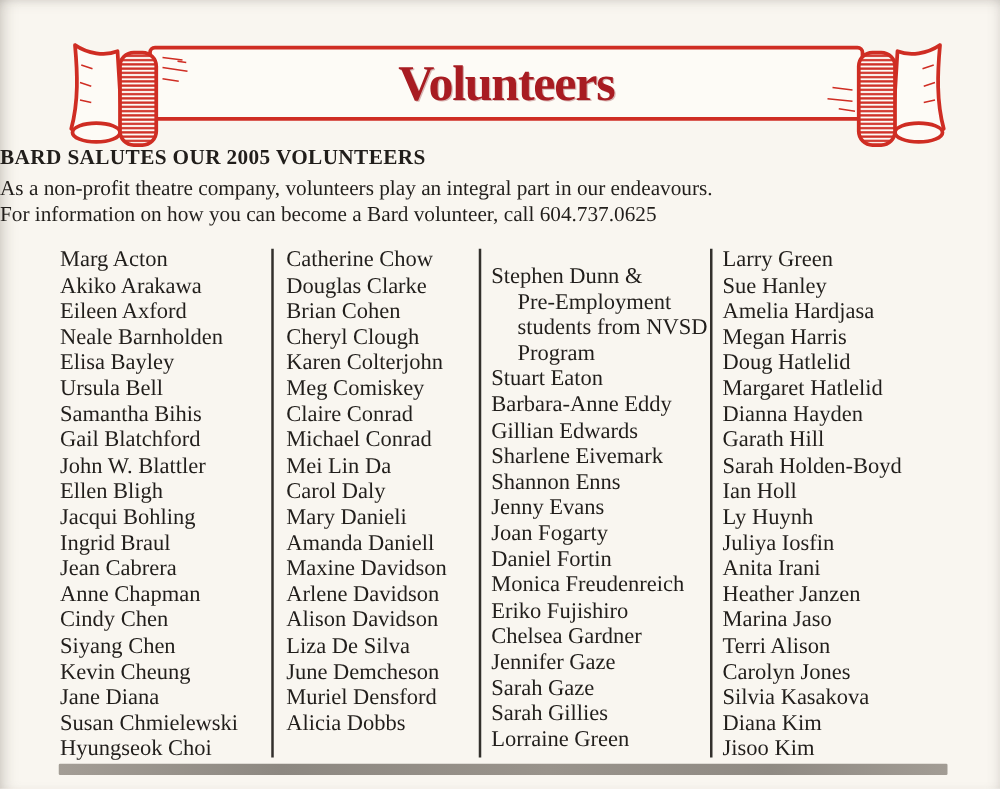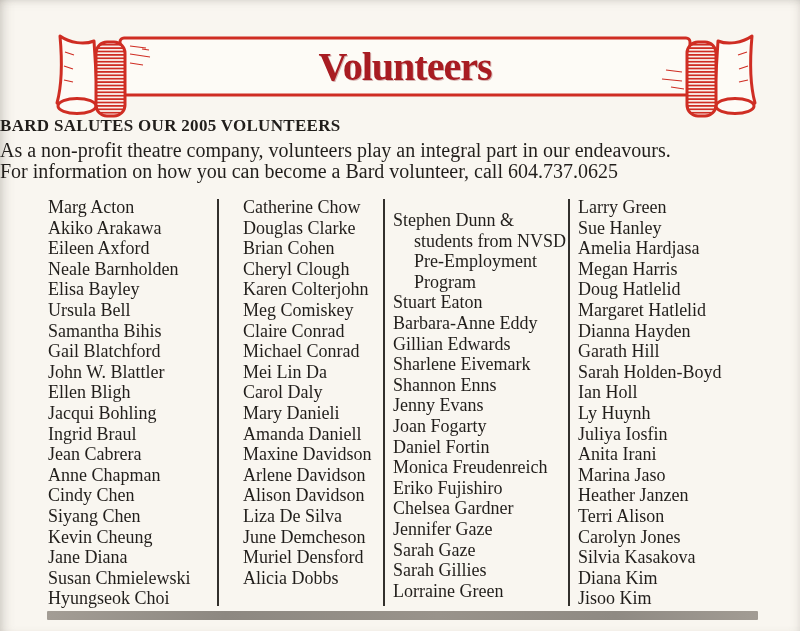--- a/index.html
+++ b/index.html
@@ -57,27 +57,27 @@
     position: absolute;
     left: 0; top: 116px;
     width: 800px;
   }
   .intro-title {
     font-weight: bold;
     font-size: 17px;
     letter-spacing: .3px;
     margin-bottom: 4px;
   }
-  .intro-line { font-size: 20px; line-height: 21px; }
+  .intro-line { font-size: 17px; line-height: 21px; }
 
   
   .columns { position: absolute; left: 0; top: 0; width: 800px; height: 631px; border-radius: 11px; }
   .col { position: absolute; top: 197px; font-size: 18px; line-height: 20.6px; }
   .col-1 { left: 48px;  width: 166px; }
-  .col-2 { left: 243px; width: 153px; }
+  .col-2 { left: 229px; width: 153px; }
   .col-3 { left: 393px; width: 172px; margin-top: 13px; }
   .col-4 { left: 578px; width: 180px; }
   .name-line { white-space: nowrap; }
   .name-line.cont { padding-left: 21px; }
   .divider {
     position: absolute; top: 199px; height: 407px; width: 1.6px;
     background: #33302c;
   }
   .divider-1 { left: 217px; }
   .divider-2 { left: 383px; }
@@ -176,22 +176,22 @@
         <div class="name-line">Arlene Davidson</div>
         <div class="name-line">Alison Davidson</div>
         <div class="name-line">Liza De Silva</div>
         <div class="name-line">June Demcheson</div>
         <div class="name-line">Muriel Densford</div>
         <div class="name-line">Alicia Dobbs</div>
       </div>
     <div class="divider divider-2"></div>
     <div class="col col-3">
         <div class="name-line">Stephen Dunn &amp;</div>
+        <div class="name-line cont">Pre-Employment</div>
         <div class="name-line cont">students from NVSD</div>
-        <div class="name-line cont">Pre-Employment</div>
         <div class="name-line cont">Program</div>
         <div class="name-line">Stuart Eaton</div>
         <div class="name-line">Barbara-Anne Eddy</div>
         <div class="name-line">Gillian Edwards</div>
         <div class="name-line">Sharlene Eivemark</div>
         <div class="name-line">Shannon Enns</div>
         <div class="name-line">Jenny Evans</div>
         <div class="name-line">Joan Fogarty</div>
         <div class="name-line">Daniel Fortin</div>
         <div class="name-line">Monica Freudenreich</div>
@@ -210,22 +210,22 @@
         <div class="name-line">Megan Harris</div>
         <div class="name-line">Doug Hatlelid</div>
         <div class="name-line">Margaret Hatlelid</div>
         <div class="name-line">Dianna Hayden</div>
         <div class="name-line">Garath Hill</div>
         <div class="name-line">Sarah Holden-Boyd</div>
         <div class="name-line">Ian Holl</div>
         <div class="name-line">Ly Huynh</div>
         <div class="name-line">Juliya Iosfin</div>
         <div class="name-line">Anita Irani</div>
+        <div class="name-line">Heather Janzen</div>
         <div class="name-line">Marina Jaso</div>
-        <div class="name-line">Heather Janzen</div>
         <div class="name-line">Terri Alison</div>
         <div class="name-line">Carolyn Jones</div>
         <div class="name-line">Silvia Kasakova</div>
         <div class="name-line">Diana Kim</div>
         <div class="name-line">Jisoo Kim</div>
       </div>
   </div>
 
   <div class="bottom-bar"></div>
 

